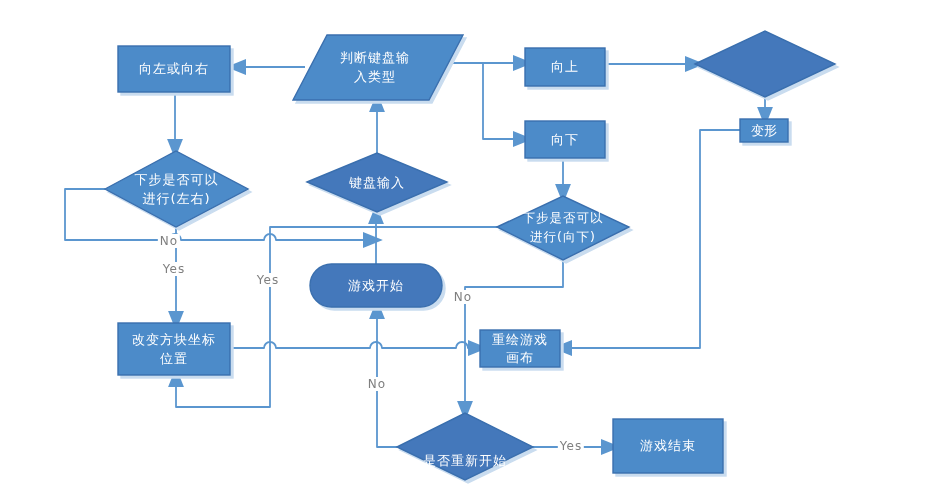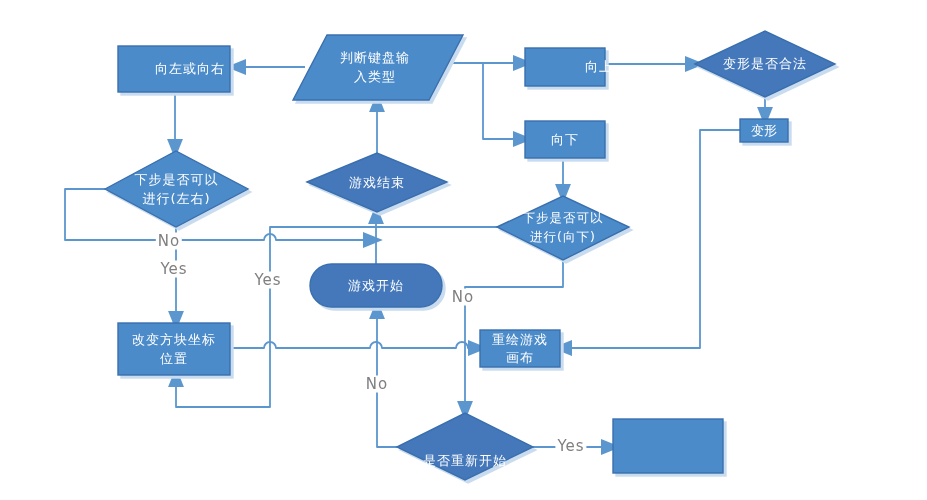--- a/index.html
+++ b/index.html
@@ -20,21 +20,21 @@
   .shape.dark{fill:var(--node-fill-dark);}
   .edge{fill:none;stroke:var(--edge);stroke-width:1.8;stroke-linejoin:round;}
   .arrowhead{fill:var(--edge);}
   .node-label{
     position:absolute;display:flex;align-items:center;justify-content:center;
     text-align:center;color:var(--text);font-size:13px;line-height:1.5;
     letter-spacing:1px;white-space:pre-line;pointer-events:none;
   }
   .edge-label{
     position:absolute;transform:translate(-50%,-50%);
-    color:var(--edge-label);font-size:15px;line-height:1;
+    color:var(--edge-label);font-size:12px;line-height:1;
     background:var(--bg);padding:1px 2px;letter-spacing:1px;
   }
 </style>
 </head>
 <body>
 
 <div class="canvas">
 
   <svg width="927" height="500" viewBox="0 0 927 500">
     <defs>
@@ -76,36 +76,36 @@
       <rect class="shape dark" x="310" y="264" width="132" height="43" rx="21.5"></rect>
       <rect class="shape" x="118" y="323" width="112" height="52"></rect>
       <rect class="shape" x="480" y="330" width="80" height="37"></rect>
       <polygon class="shape dark" points="397,447 465,413 533,447 465,480"></polygon>
       <rect class="shape" x="613" y="419" width="110" height="54"></rect>
     </g>
   </svg>
 
   <div class="node-label" style="left:300px;top:40px;width:150px;height:54px;">判断键盘输
 入类型</div>
-  <div class="node-label" style="left:118px;top:46px;width:112px;height:46px;padding-left:16px;">向左或向右</div>
-  <div class="node-label" style="left:525px;top:48px;width:80px;height:38px;margin-left:34px;">向上</div>
+  <div class="node-label" style="left:118px;top:46px;width:112px;height:46px;">向左或向右</div>
+  <div class="node-label" style="left:525px;top:48px;width:80px;height:38px;">向上</div>
   <div class="node-label" style="left:525px;top:121px;width:80px;height:37px;">向下</div>
-  <div class="node-label" style="left:695px;top:31px;width:140px;height:66px;">变形是否合法</div>
   <div class="node-label" style="left:740px;top:119px;width:48px;height:23px;letter-spacing:0;">变形</div>
   <div class="node-label" style="left:105px;top:151px;width:143px;height:76px;">下步是否可以
 进行(左右)</div>
-  <div class="node-label" style="left:307px;top:153px;width:140px;height:59px;">游戏结束</div>
+  <div class="node-label" style="left:307px;top:153px;width:140px;height:59px;">键盘输入</div>
   <div class="node-label" style="left:497px;top:196px;width:132px;height:64px;font-size:12.5px;">下步是否可以
 进行(向下)</div>
   <div class="node-label" style="left:310px;top:264px;width:132px;height:43px;text-align:center;">游戏开始</div>
   <div class="node-label" style="left:480px;top:330px;width:80px;height:37px;line-height:1.35;">重绘游戏
 画布</div>
   <div class="node-label" style="left:118px;top:323px;width:112px;height:52px;">改变方块坐标
 位置</div>
   <div class="node-label" style="left:397px;top:427px;width:136px;height:67px;">是否重新开始</div>
+  <div class="node-label" style="left:613px;top:419px;width:110px;height:54px;">游戏结束</div>
 
   <div class="edge-label" style="left:169px;top:241px;">No</div>
   <div class="edge-label" style="left:174px;top:269px;">Yes</div>
   <div class="edge-label" style="left:268px;top:280px;">Yes</div>
   <div class="edge-label" style="left:463px;top:297px;">No</div>
   <div class="edge-label" style="left:377px;top:384px;">No</div>
   <div class="edge-label" style="left:571px;top:446px;">Yes</div>
 
 </div>
 

